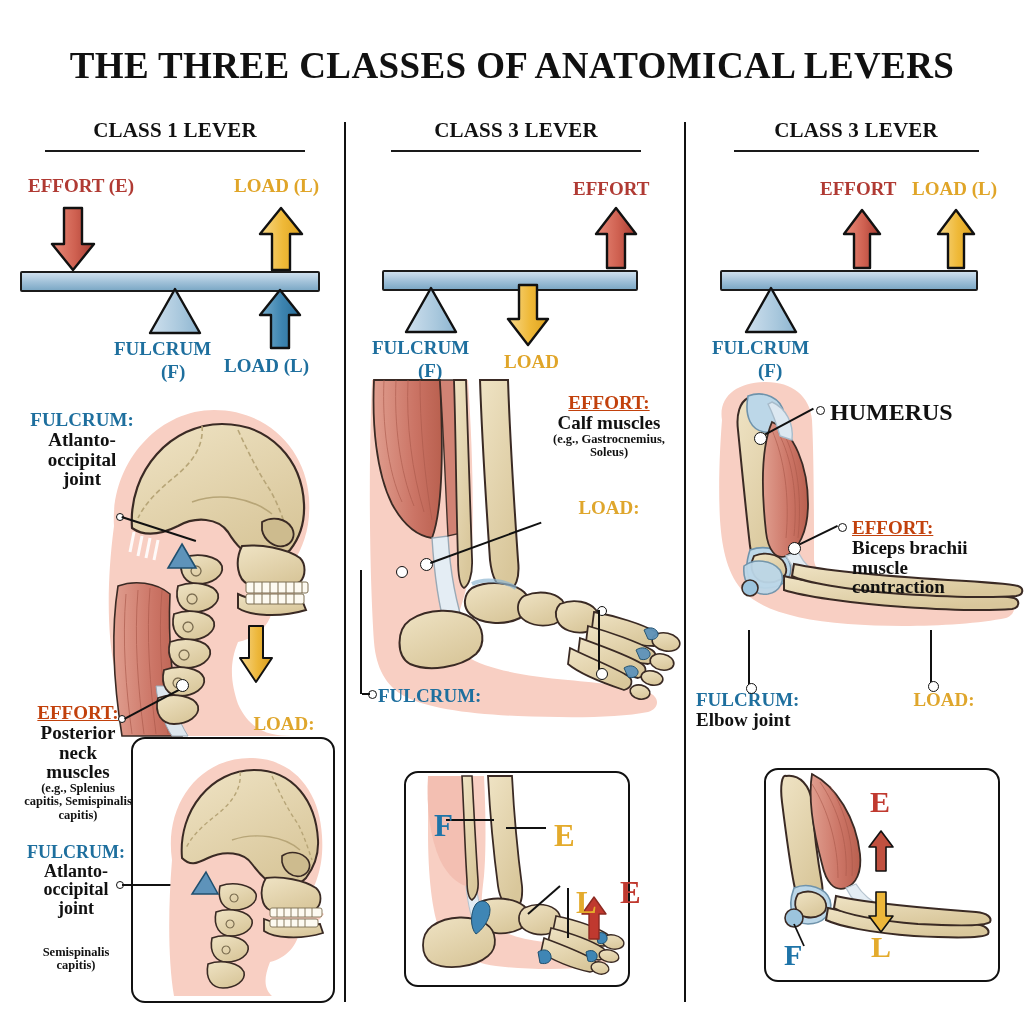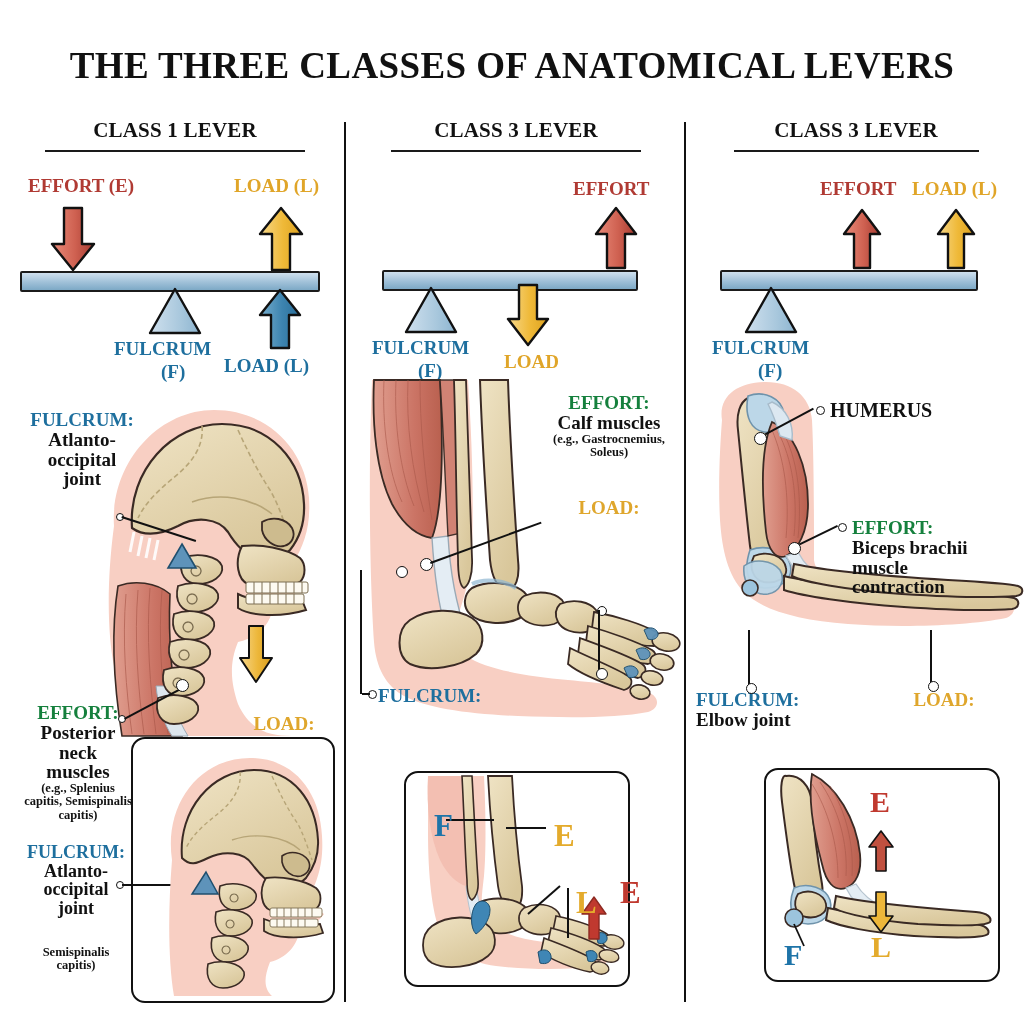--- a/index.html
+++ b/index.html
@@ -49,21 +49,21 @@
   .lbl-blu{color:#1e6f9e;}
 
   .arrow{position:absolute;}
 
   
   .anat{position:absolute;left:0;width:100%;}
   .callout{position:absolute;font-family:"Liberation Serif",serif;line-height:1.04;}
   .callout .hd{font-weight:bold;display:block;}
   .callout .bd{font-weight:bold;color:#111;display:block;}
   .callout .sm{font-weight:bold;color:#111;display:block;font-size:12.5px;line-height:1.06;}
-  .hd-red{color:#15803d;}
+  .hd-red{color:#c2410c;text-decoration:underline;}
   .hd-yel{color:#dfa62c;}
   .hd-blu{color:#1e6f9e;}
   .hd-blk{color:#111;}
 
   .inset{
     position:absolute;border:2.5px solid #111;border-radius:14px;background:#fff;
   }
 
   .letter{position:absolute;font-weight:bold;font-family:"Liberation Serif",serif;}
   .L-blu{color:#1e74a8;}
@@ -552,21 +552,21 @@
                  C158,210 116,202 104,196 Z" fill="url(#boneg)" stroke="#3a2a24" stroke-width="2"></path>
 
         <path d="M56,186 C66,178 84,180 92,190 C98,200 92,212 80,214
                  C66,216 54,204 56,186 Z" fill="#bcd7e8" stroke="#6f93ab" stroke-width="1.6" opacity="0.95"></path>
 
         <circle cx="62" cy="208" r="8" fill="#9cc4dd" stroke="#3a2a24" stroke-width="1.6"></circle>
       </svg>
     </div>
 
     <div class="callout" style="left:142px;top:282px;width:140px;text-align:left;">
-      <span class="hd hd-blk" style="font-size:20px;">HUMERUS</span>
+      <span class="hd hd-blk" style="font-size:24px;">HUMERUS</span>
     </div>
     <div class="dot" style="left:128px;top:288px;width:7px;height:7px;"></div>
     <div class="leader" style="left:72px;top:318px;width:60px;transform:rotate(-28deg);"></div>
     <div class="dot" style="left:66px;top:314px;width:11px;height:11px;"></div>
 
     <div class="callout" style="left:164px;top:400px;width:160px;text-align:left;">
       <span class="hd hd-red" style="font-size:19px;">EFFORT:</span>
       <span class="bd" style="font-size:19px;white-space:pre-line;">Biceps brachii
 muscle
 contraction</span>

